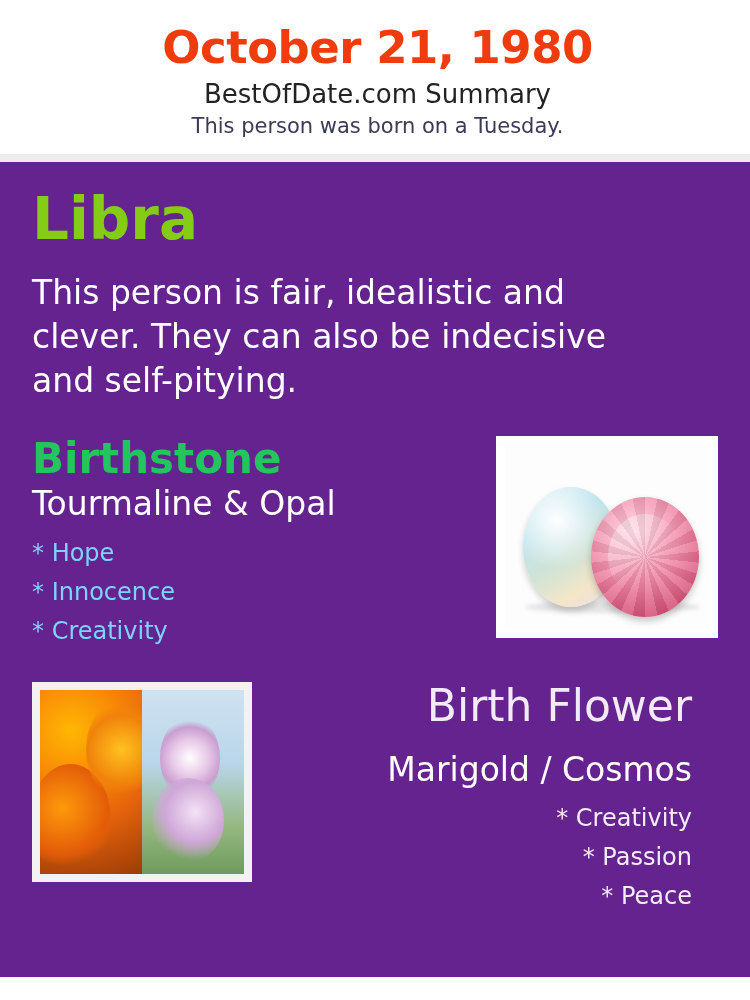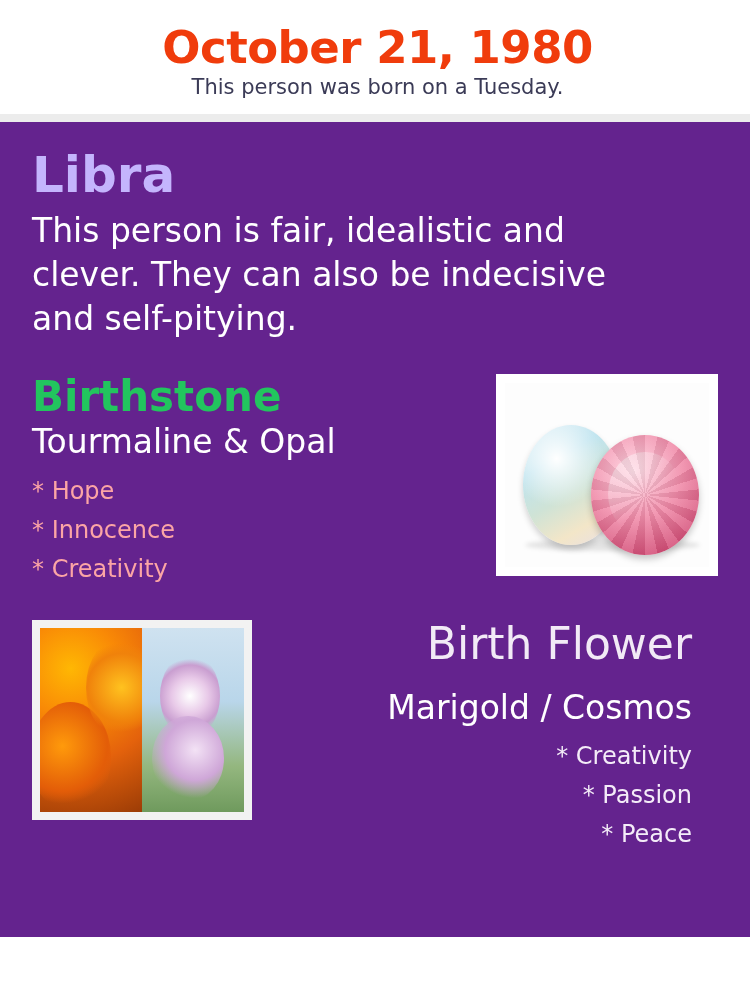--- a/index.html
+++ b/index.html
@@ -52,25 +52,25 @@
   .body {
     background: #64238e;
     width: 100%;
     height: 815px;
     padding: 26px 32px 0 32px;
     position: relative;
     color: #ffffff;
   }
 
   .sign-name {
-    font-size: 50px;
+    font-size: 58px;
     font-weight: bold;
-    color: #c4b5fd;
+    color: #84cc16;
     line-height: 1.1;
-    margin-bottom: 6px;
+    margin-bottom: 20px;
   }
   .sign-desc {
     font-size: 33px;
     color: #ffffff;
     line-height: 1.32;
     max-width: 580px;
   }
 
   
   .stone-section {
@@ -88,21 +88,21 @@
     font-size: 33px;
     color: #ffffff;
     line-height: 1.2;
     margin-top: 2px;
   }
   .bullets {
     margin-top: 10px;
   }
   .bullet {
     font-size: 24px;
-    color: #fca5a5;
+    color: #7dd3fc;
     line-height: 1.62;
   }
 
   .stone-photo {
     position: absolute;
     right: 0;
     top: 0;
     width: 222px;
     height: 202px;
     background: #ffffff;
@@ -266,20 +266,21 @@
     line-height: 1.62;
   }
 </style>
 </head>
 <body>
 
 <div class="page">
 
   <div class="header">
     <div class="header-date">October 21, 1980</div>
+    <div class="header-sub">BestOfDate.com Summary</div>
     <div class="header-note">This person was born on a Tuesday.</div>
   </div>
 
   <div class="divider"></div>
 
   <div class="body">
 
     <div>
       <div class="sign-name">Libra</div>
       <div class="sign-desc">This person is fair, idealistic and clever. They can also be indecisive and self-pitying.</div>

